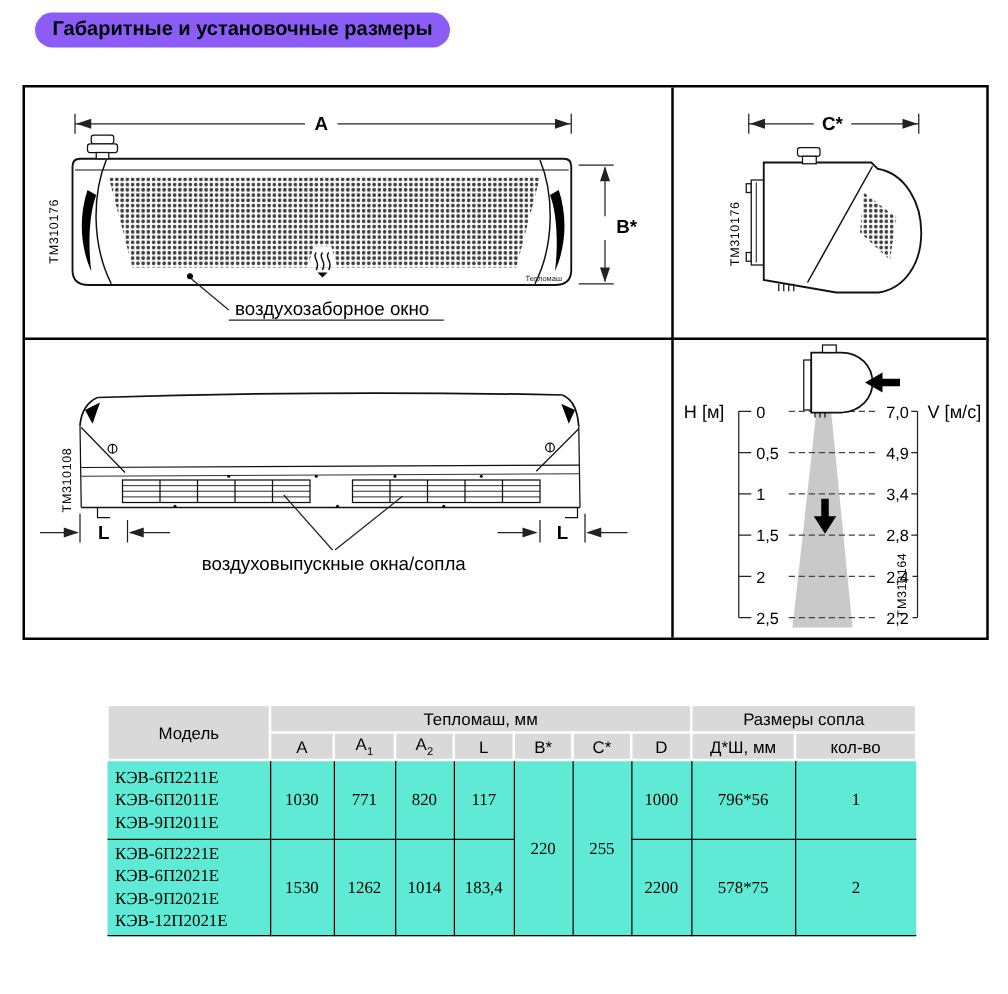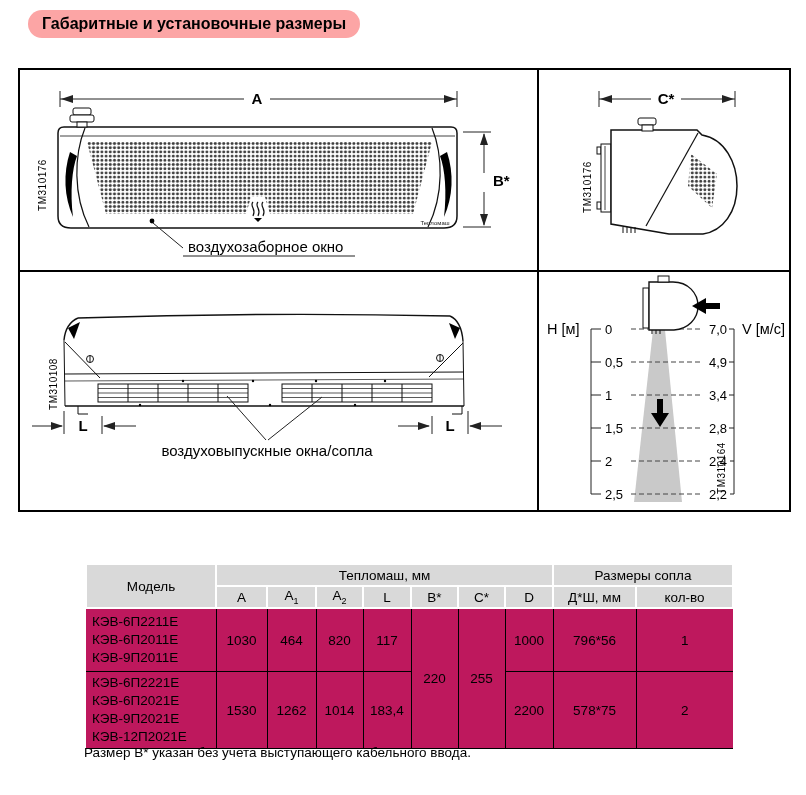--- a/index.html
+++ b/index.html
@@ -1,19 +1,19 @@
 <!DOCTYPE html>
 <html><head>
 <meta charset="utf-8">
 <style>
   html,body{margin:0;padding:0;background:#fff;}
   #page{position:relative;width:806px;height:795px;background:#fff;
         font-family:"Liberation Sans",sans-serif;color:#000;overflow:hidden;}
   .title-pill{position:absolute;left:28px;top:10px;height:28px;line-height:28px;
-        background:#fca5a5;border-radius:14px;padding:0 14px;width:fit-content;
+        background:#8b5cf6;border-radius:14px;padding:0 14px;width:fit-content;
         font-size:16px;font-weight:bold;white-space:nowrap;}
   .figure-box{position:absolute;left:18px;top:68px;width:773px;height:444px;
         border:2px solid #000;box-sizing:border-box;background:#fff;}
   .vdiv{position:absolute;left:517px;top:0;bottom:0;width:2px;background:#000;}
   .hdiv{position:absolute;left:0;right:0;top:200px;height:2px;background:#000;}
   .q{position:absolute;}
   .q-front{left:0;top:0;}
   .q-side{left:519px;top:0;}
   .q-bottom{left:0;top:202px;}
   .q-air{left:519px;top:202px;}
@@ -30,21 +30,21 @@
   .arrow{fill:#222;stroke:none;}
   .blk{fill:#000;stroke:none;}
   .body-fill{fill:#fff;stroke:#111;}
   
   .dim-table{position:absolute;left:85px;top:563px;border-collapse:collapse;
         table-layout:fixed;width:647px;font-size:13.5px;}
   .dim-table thead th{background:#d9d9d9;border:2px solid #fff;font-weight:normal;
         height:20px;padding:0;text-align:center;vertical-align:middle;}
   .dim-table sub{font-size:9px;}
   .dim-table tbody td{border:1px solid #000;text-align:center;vertical-align:middle;
-        padding:0;background:#be185d;}
+        padding:0;background:#5eead4;font-family:Liberation Serif, serif;}
   .dim-table tbody td.model-cell{text-align:left;padding:2px 2px 2px 6px;
         white-space:pre-line;line-height:18px;border-left:none;}
   .dim-table tbody tr td:last-child{border-right:none;}
   .dim-table tbody tr.g1 td{height:58px;}
   .dim-table tbody tr.g2 td{height:72px;}
   .dim-table tbody tr.g2 td{border-bottom:1.5px solid #000;}
   .notes{position:absolute;left:84px;top:744px;font-size:13.5px;line-height:18px;}
 </style>
 </head>
 <body>
@@ -303,21 +303,21 @@
         <th><span>Д*Ш, мм</span></th>
         <th><span>кол-во</span></th>
       </tr>
     </thead>
     <tbody>
       <tr class="g1">
         <td class="model-cell">КЭВ-6П2211Е
 КЭВ-6П2011Е
 КЭВ-9П2011Е</td>
         <td>1030</td>
-        <td>464</td>
+        <td>771</td>
         <td>820</td>
         <td>117</td>
         <td rowspan="2">220</td>
         <td rowspan="2">255</td>
         <td>1000</td>
         <td>796*56</td>
         <td>1</td>
       </tr>
       <tr class="g2">
         <td class="model-cell">КЭВ-6П2221Е
@@ -329,16 +329,15 @@
         <td>1014</td>
         <td>183,4</td>
         <td>2200</td>
         <td>578*75</td>
         <td>2</td>
       </tr>
     </tbody>
   </table>
 
   <div class="notes">
-    <div>Размер B* указан без учета выступающего кабельного ввода.</div>
   </div>
 
 </div>
 
 </body></html>

